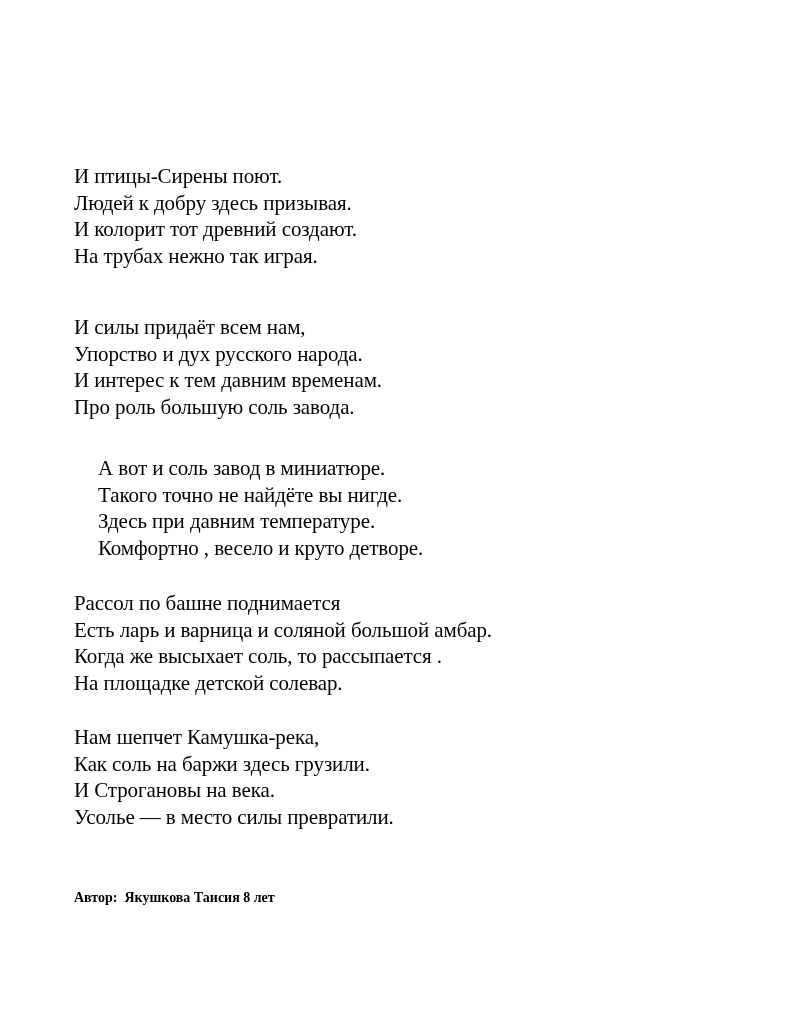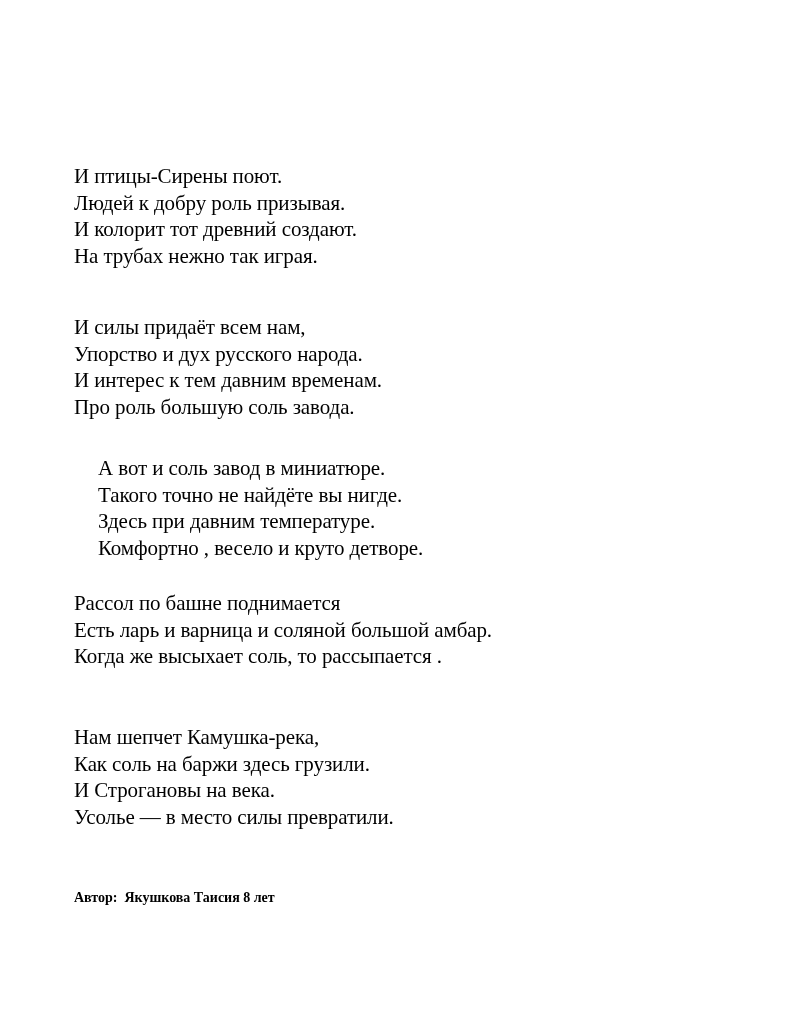--- a/index.html
+++ b/index.html
@@ -44,21 +44,21 @@
       white-space: pre;
     }
   </style>
 </head>
 <body>
 
 <div class="page">
 
   <div class="stanza" style="top:163px;">
     <span class="line">И птицы-Сирены поют.</span>
-    <span class="line">Людей к добру роль призывая.</span>
+    <span class="line">Людей к добру здесь призывая.</span>
     <span class="line">И колорит тот древний создают.</span>
     <span class="line">На трубах нежно так играя.</span>
   </div>
 
   <div class="stanza" style="top:314px;">
     <span class="line">И силы придаёт всем нам,</span>
     <span class="line">Упорство и дух русского народа.</span>
     <span class="line">И интерес к тем давним временам.</span>
     <span class="line">Про роль большую соль завода.</span>
   </div>
@@ -67,20 +67,21 @@
     <span class="line">А вот и соль завод в миниатюре.</span>
     <span class="line">Такого точно не найдёте вы нигде.</span>
     <span class="line">Здесь при давним температуре.</span>
     <span class="line">Комфортно , весело и круто детворе.</span>
   </div>
 
   <div class="stanza" style="top:590px;">
     <span class="line">Рассол по башне поднимается</span>
     <span class="line">Есть ларь и варница и соляной большой амбар.</span>
     <span class="line">Когда же высыхает соль, то рассыпается .</span>
+    <span class="line">На площадке детской солевар.</span>
   </div>
 
   <div class="stanza" style="top:724px;font-family:Liberation Serif, serif;">
     <span class="line">Нам шепчет Камушка-река,</span>
     <span class="line">Как соль на баржи здесь грузили.</span>
     <span class="line">И Строгановы на века.</span>
     <span class="line">Усолье — в место силы превратили.</span>
   </div>
 
   <div class="author">Автор:  Якушкова Таисия 8 лет</div>

